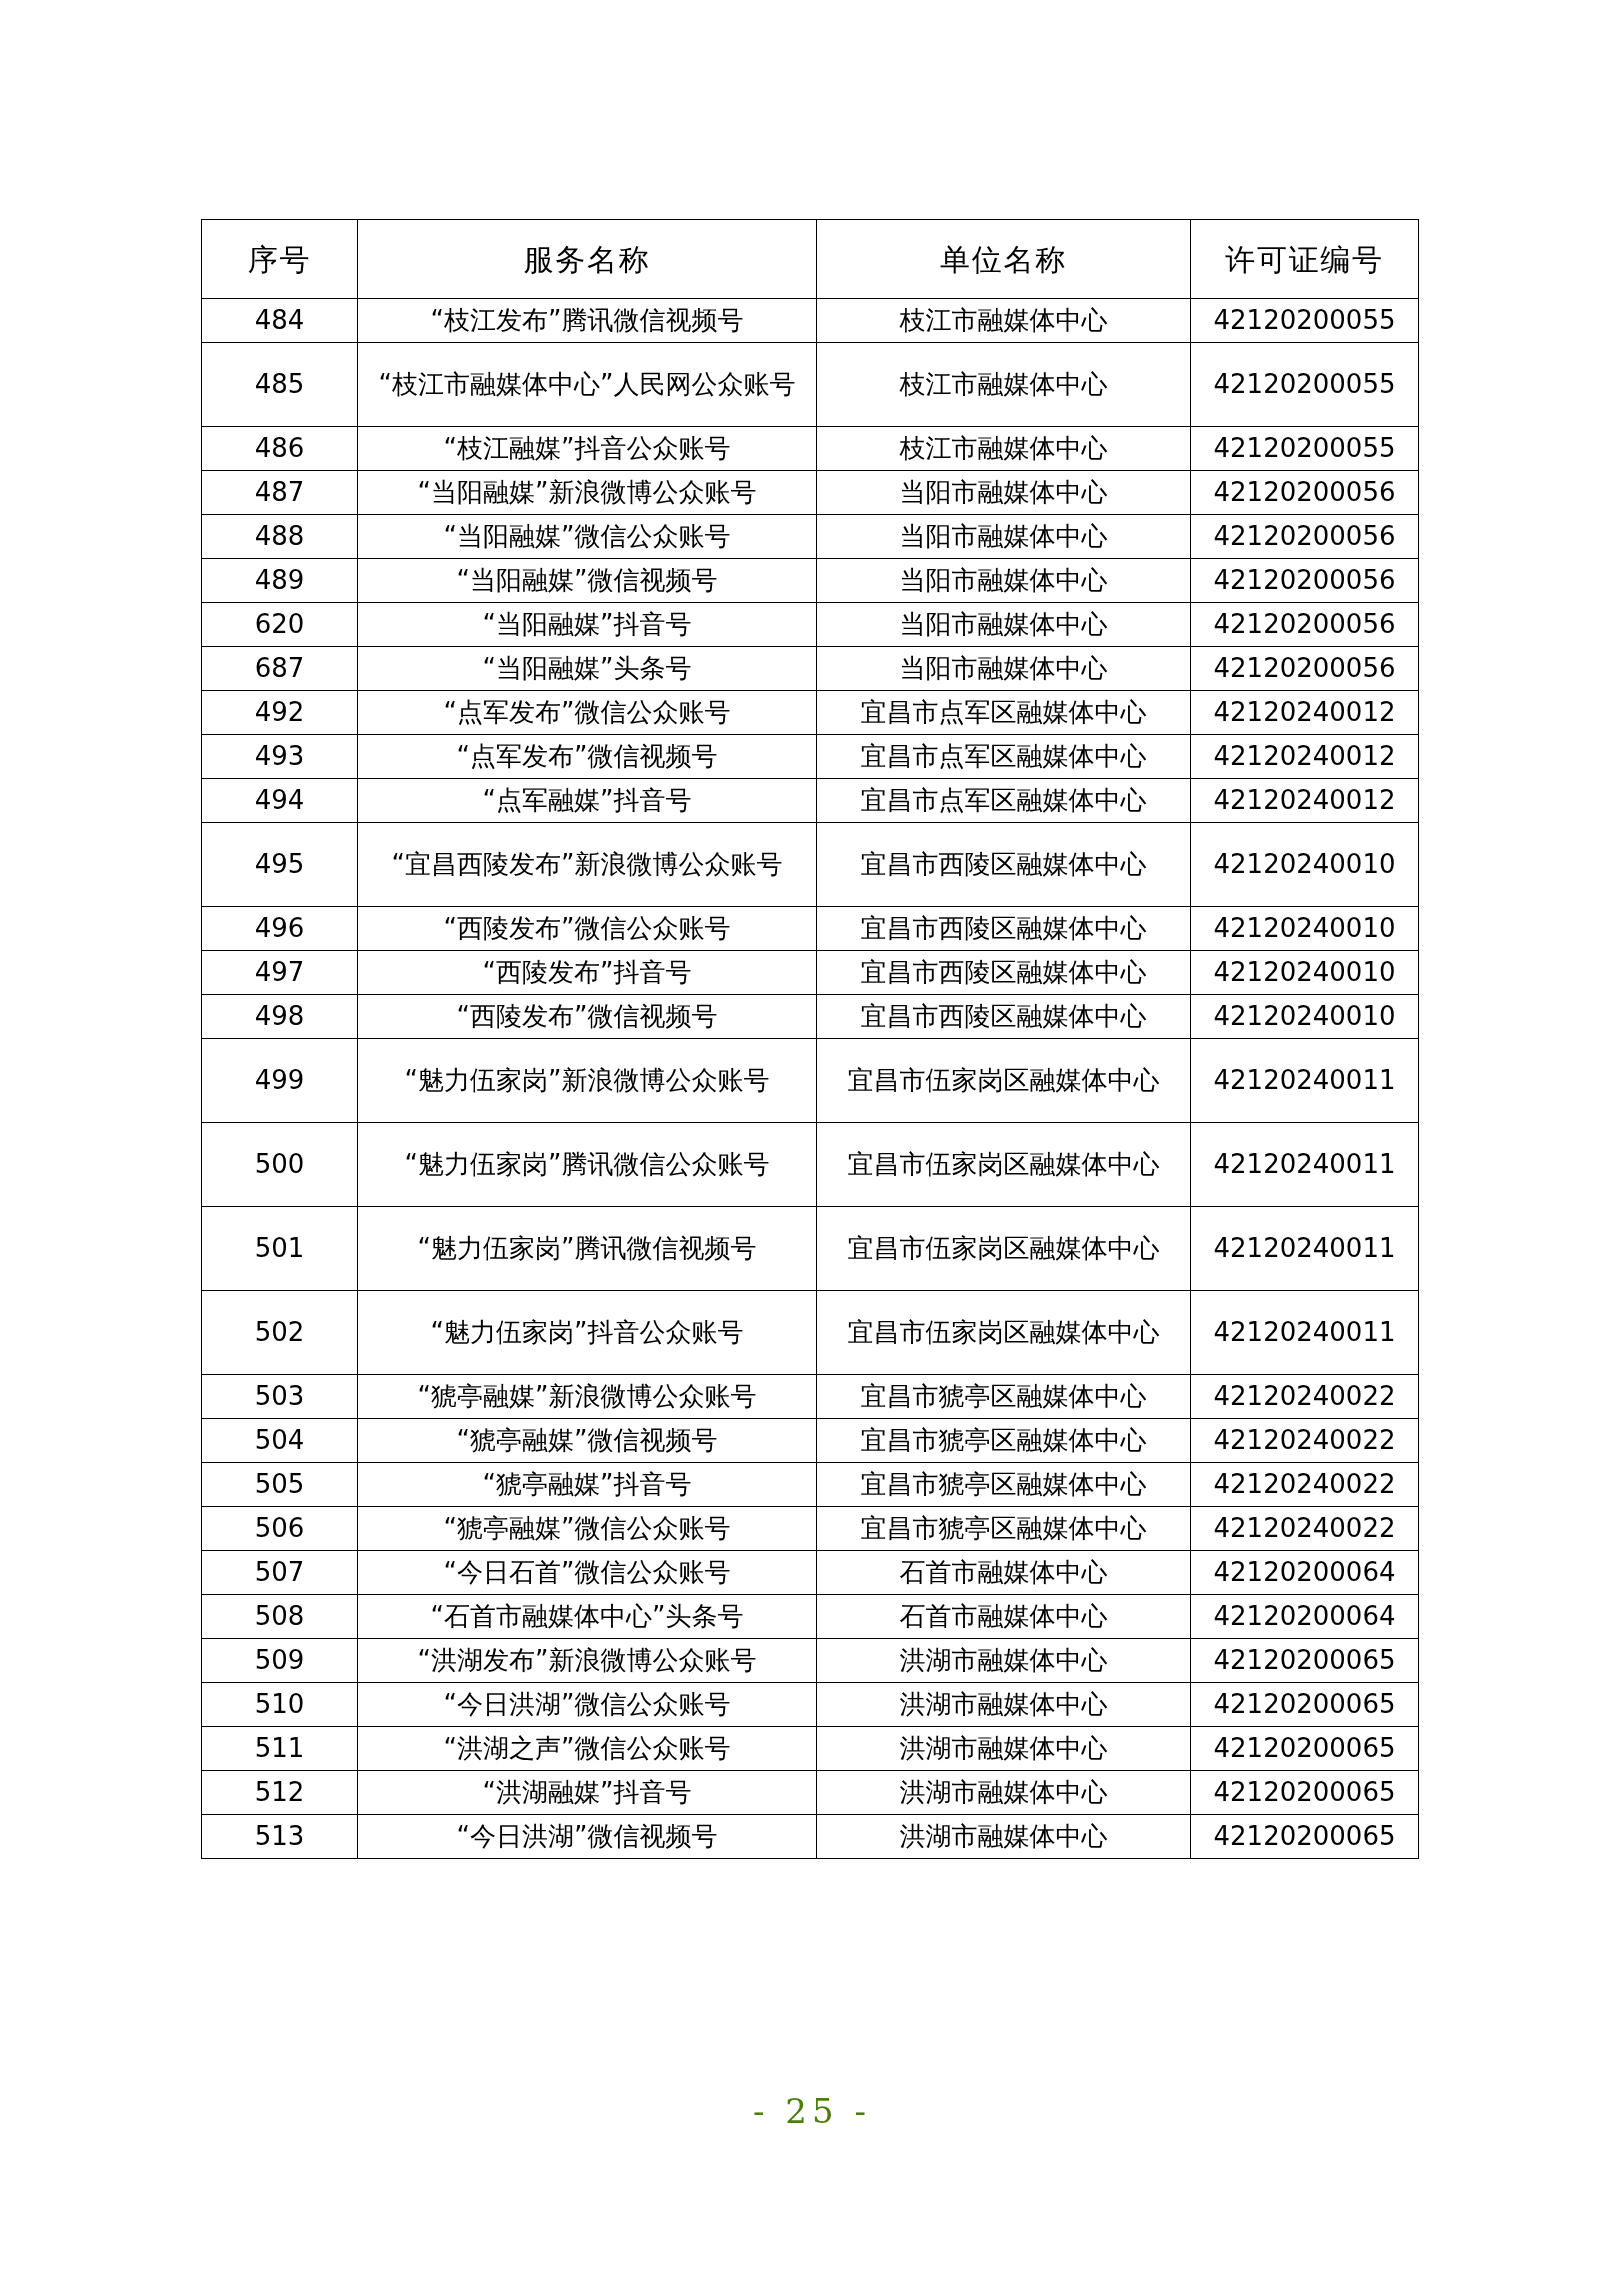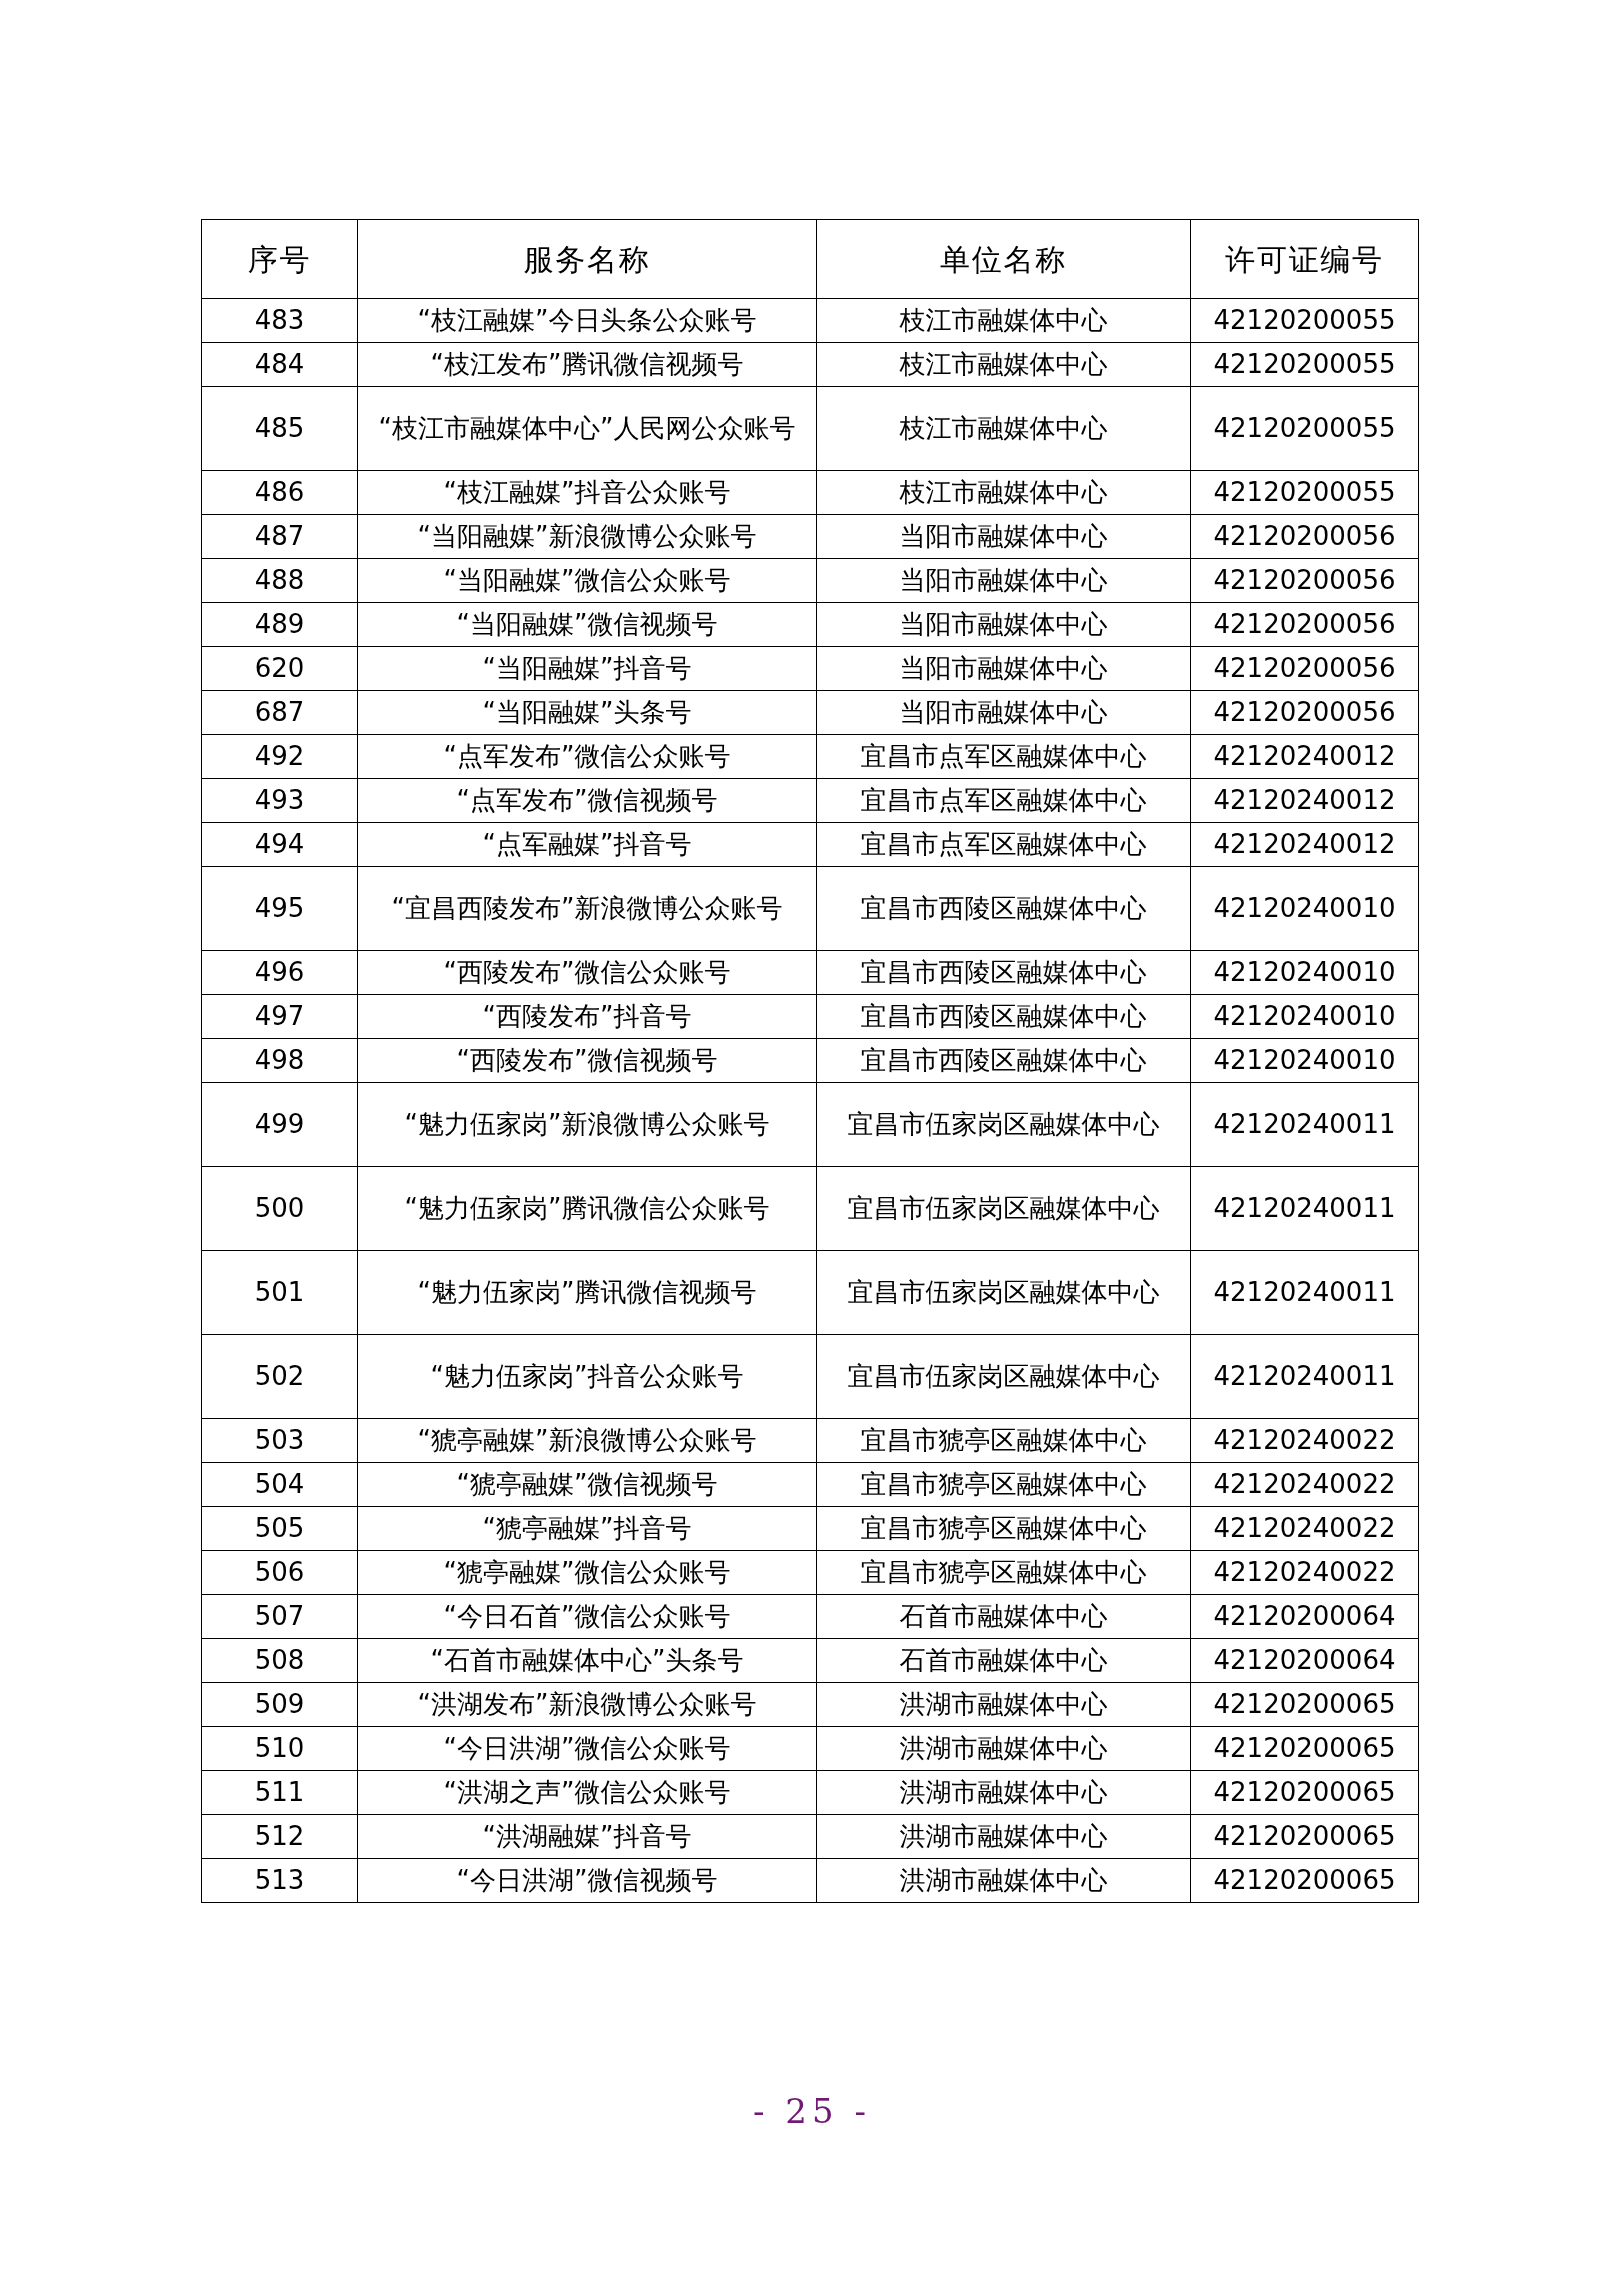--- a/index.html
+++ b/index.html
@@ -40,21 +40,21 @@
     .page-table td.lic { padding: 0 3.4px; letter-spacing: 0px; }
     .page-table tr.tall td { height: 83px; margin-top: 10px; }
     .page-number {
       position: absolute;
       left: 0;
       width: 1624px;
       top: 2091px;
       text-align: center;
       font-family: "DejaVu Serif", "Liberation Serif", serif;
       font-size: 34px;
-      color: #701a75;
+      color: #4d7c0f;
       letter-spacing: 5px;
     }
   </style>
 </head>
 <body>
 
 <table class="page-table">
   <colgroup>
     <col class="c1">
       <col class="c2">
@@ -64,26 +64,20 @@
   <thead>
     <tr>
       <th>序号</th>
       <th>服务名称</th>
       <th>单位名称</th>
       <th>许可证编号</th>
     </tr>
   </thead>
   <tbody id="table-body">
       <tr>
-        <td class="num">483</td>
-        <td>“枝江融媒”今日头条公众账号</td>
-        <td>枝江市融媒体中心</td>
-        <td class="lic">42120200055</td>
-      </tr>
-      <tr>
         <td class="num">484</td>
         <td>“枝江发布”腾讯微信视频号</td>
         <td>枝江市融媒体中心</td>
         <td class="lic">42120200055</td>
       </tr>
       <tr class="tall">
         <td class="num">485</td>
         <td>“枝江市融媒体中心”人民网公众账号</td>
         <td>枝江市融媒体中心</td>
         <td class="lic">42120200055</td>

